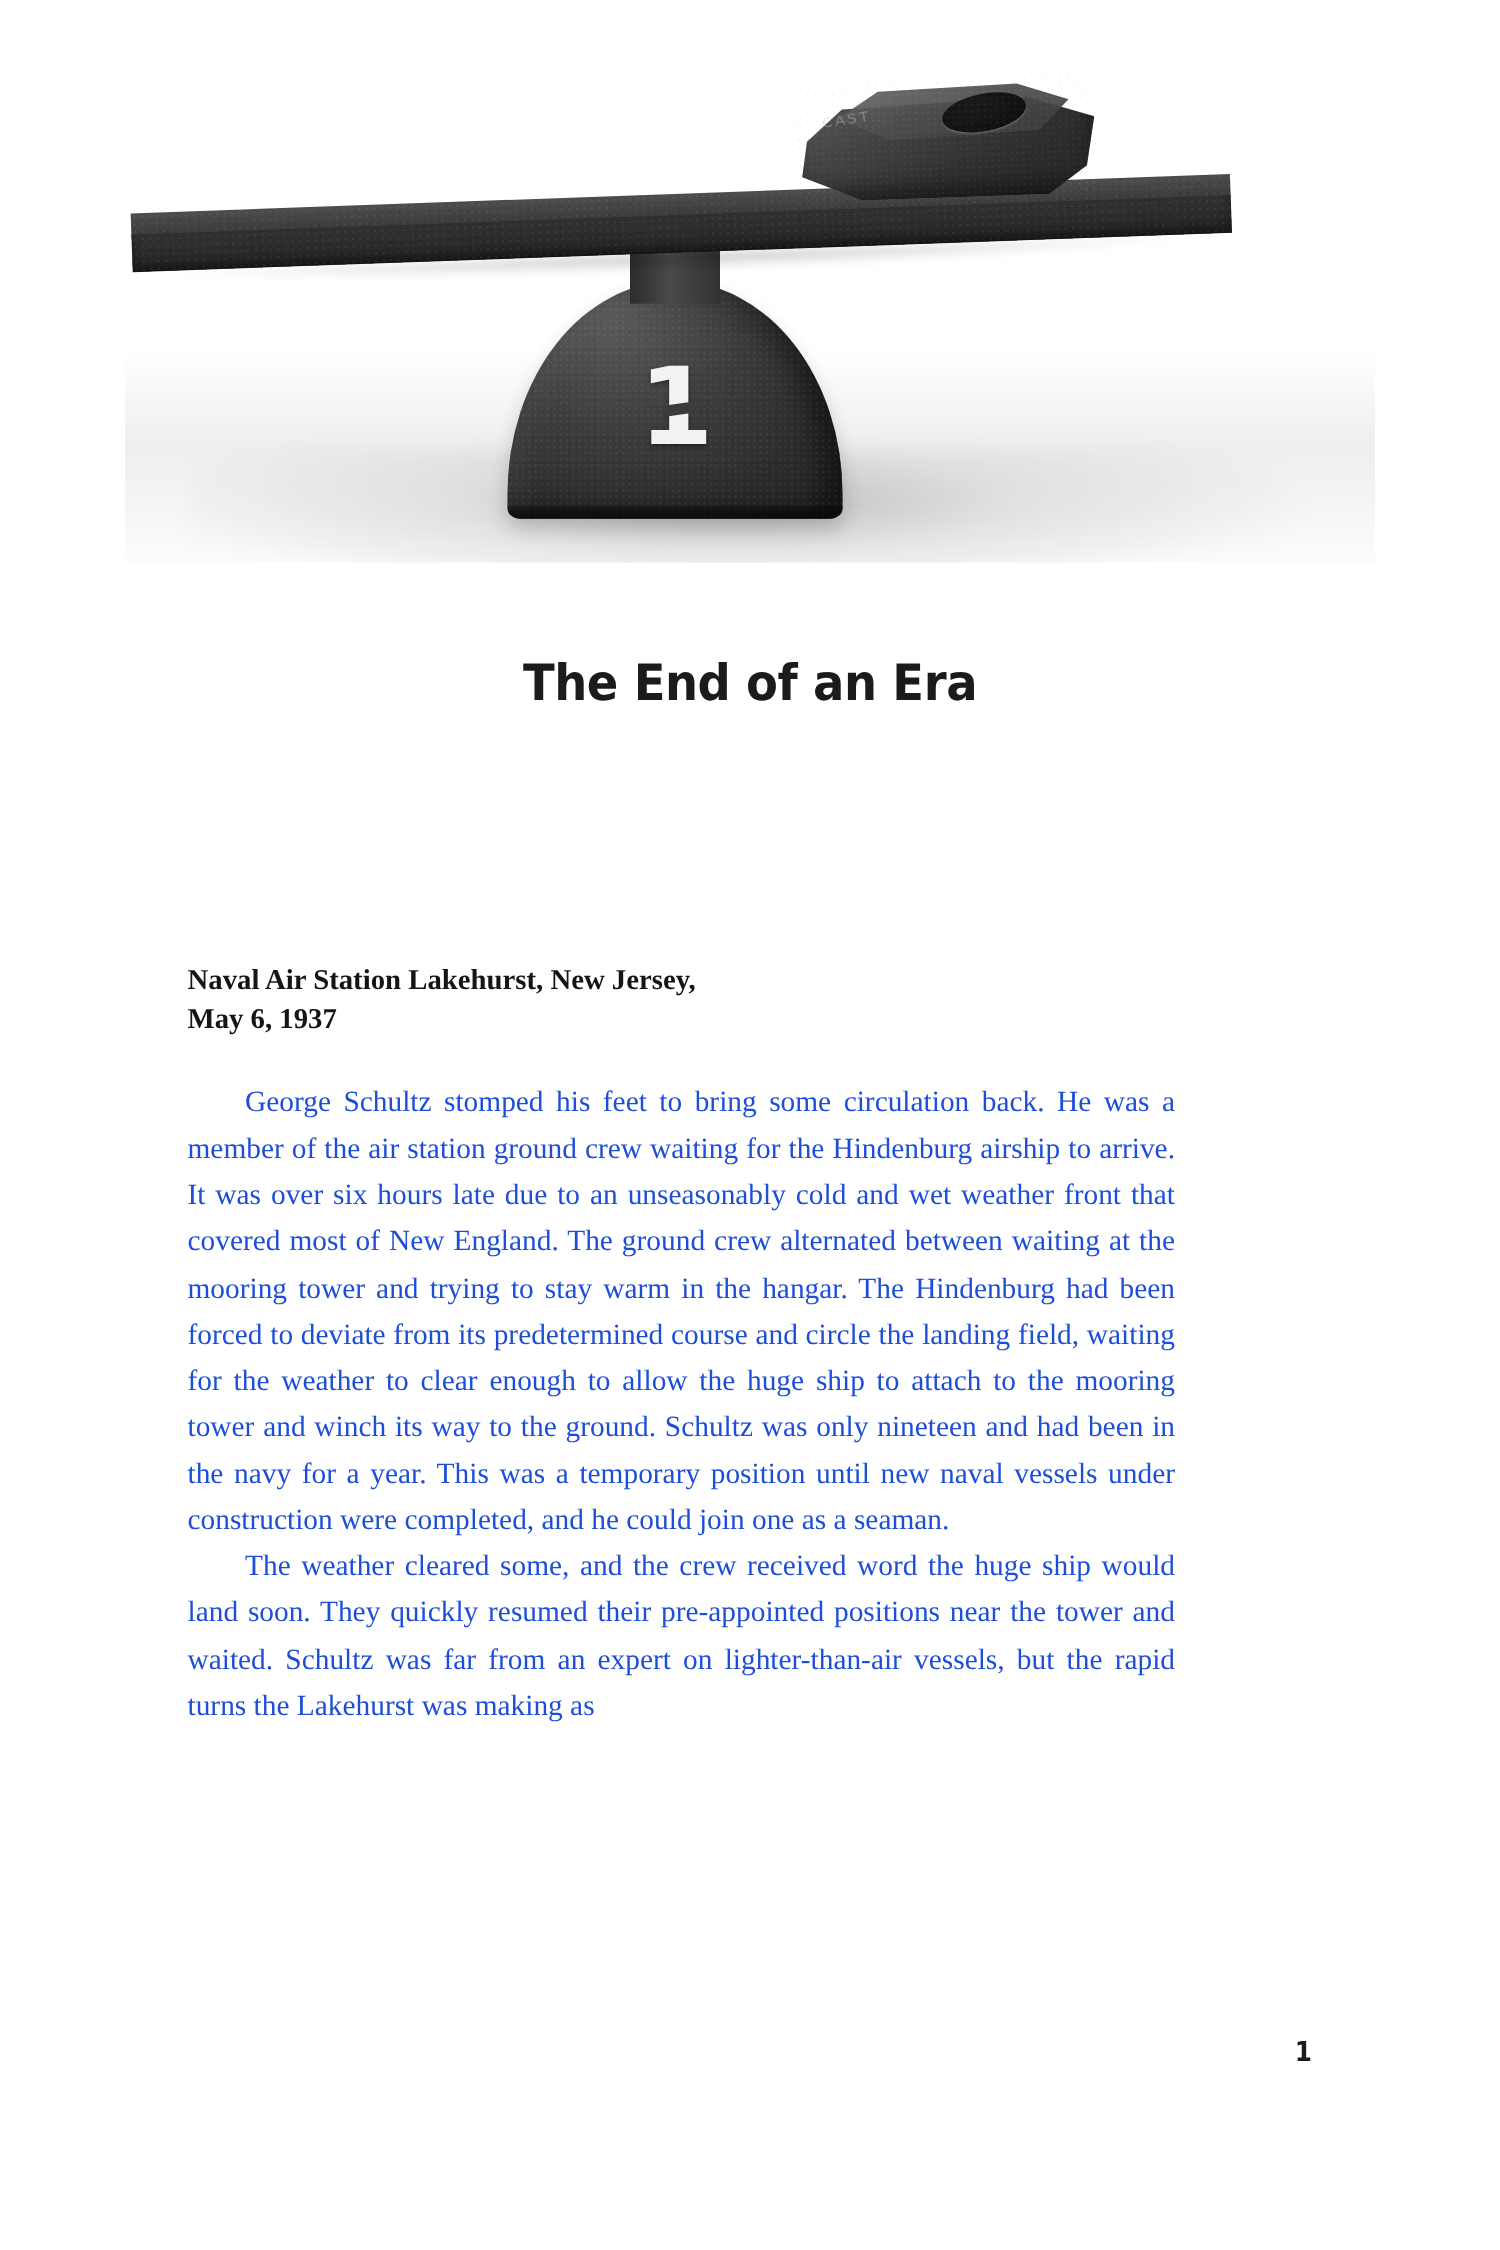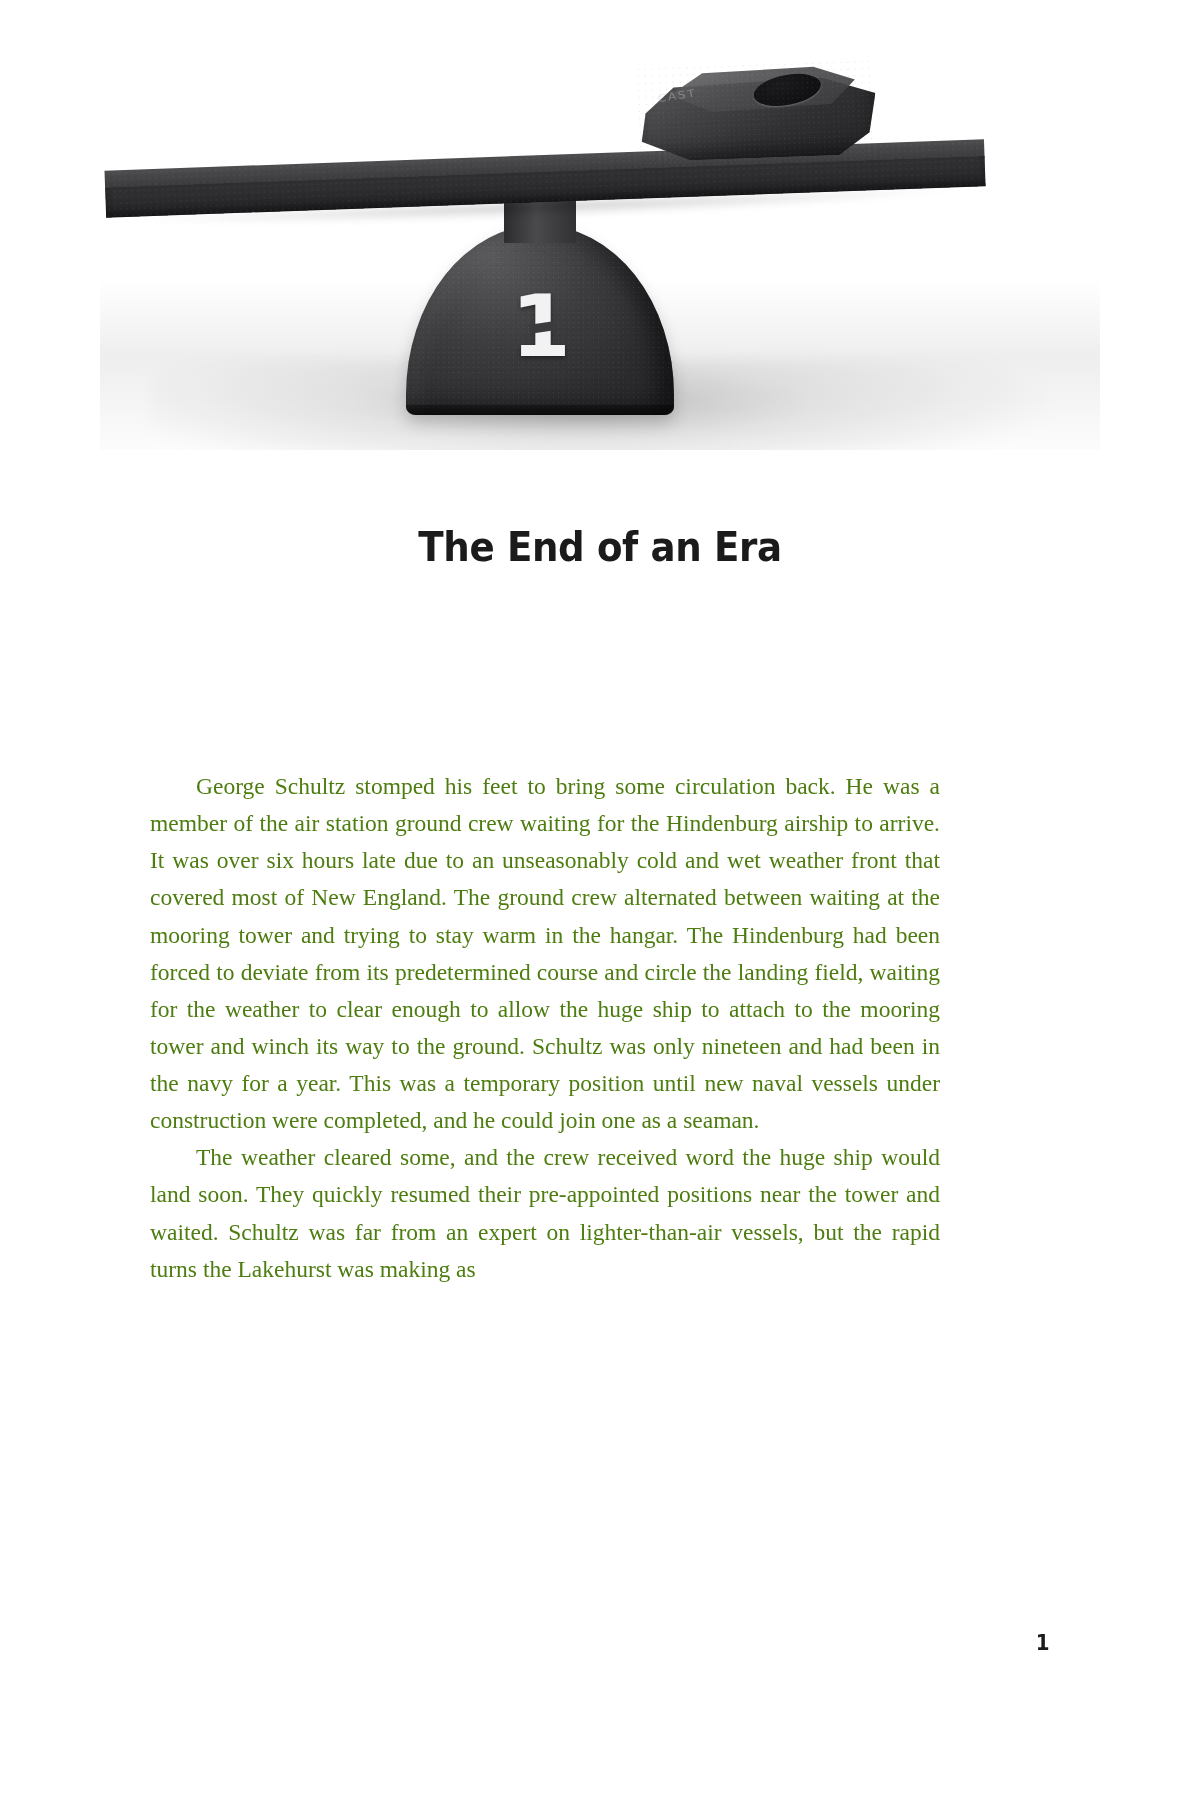--- a/index.html
+++ b/index.html
@@ -276,21 +276,21 @@
   }
 
   .dateline .line { display: block; }
 
   .body-para {
     font-family: "Liberation Serif", serif;
     font-size: 23.5px;
     line-height: 1.58;
     text-align: justify;
     text-justify: inter-word;
-    color: #4d7c0f;
+    color: #1d4ed8;
     text-indent: 46px;
     hyphens: none;
   }
 
   
   .folio {
     position: absolute;
     right: 150px;
     top: 1630px;
     font-family: "DejaVu Sans", sans-serif;
@@ -334,20 +334,24 @@
         <div class="weight-stamp">CAST</div>
       </div>
 
     </div>
   </div>
 
   <h1 class="chapter-title">The End of an Era</h1>
 
   <div class="text-column">
 
+    <div class="dateline">
+      <span class="line">Naval Air Station Lakehurst, New Jersey,</span>
+      <span class="line">May 6, 1937</span>
+    </div>
 
     <p class="body-para">George Schultz stomped his feet to bring some circulation back. He was a member of the air station ground crew waiting for the Hindenburg airship to arrive. It was over six hours late due to an unseasonably cold and wet weather front that covered most of New England. The ground crew alternated between waiting at the mooring tower and trying to stay warm in the hangar. The Hindenburg had been forced to deviate from its predetermined course and circle the landing field, waiting for the weather to clear enough to allow the huge ship to attach to the mooring tower and winch its way to the ground. Schultz was only nineteen and had been in the navy for a year. This was a temporary position until new naval vessels under construction were completed, and he could join one as a seaman.</p>
 
     <p class="body-para">The weather cleared some, and the crew received word the huge ship would land soon. They quickly resumed their pre-appointed positions near the tower and waited. Schultz was far from an expert on lighter-than-air vessels, but the rapid turns the Lakehurst was making as</p>
 
   </div>
 
   <div class="folio">1</div>
 
 </div>

